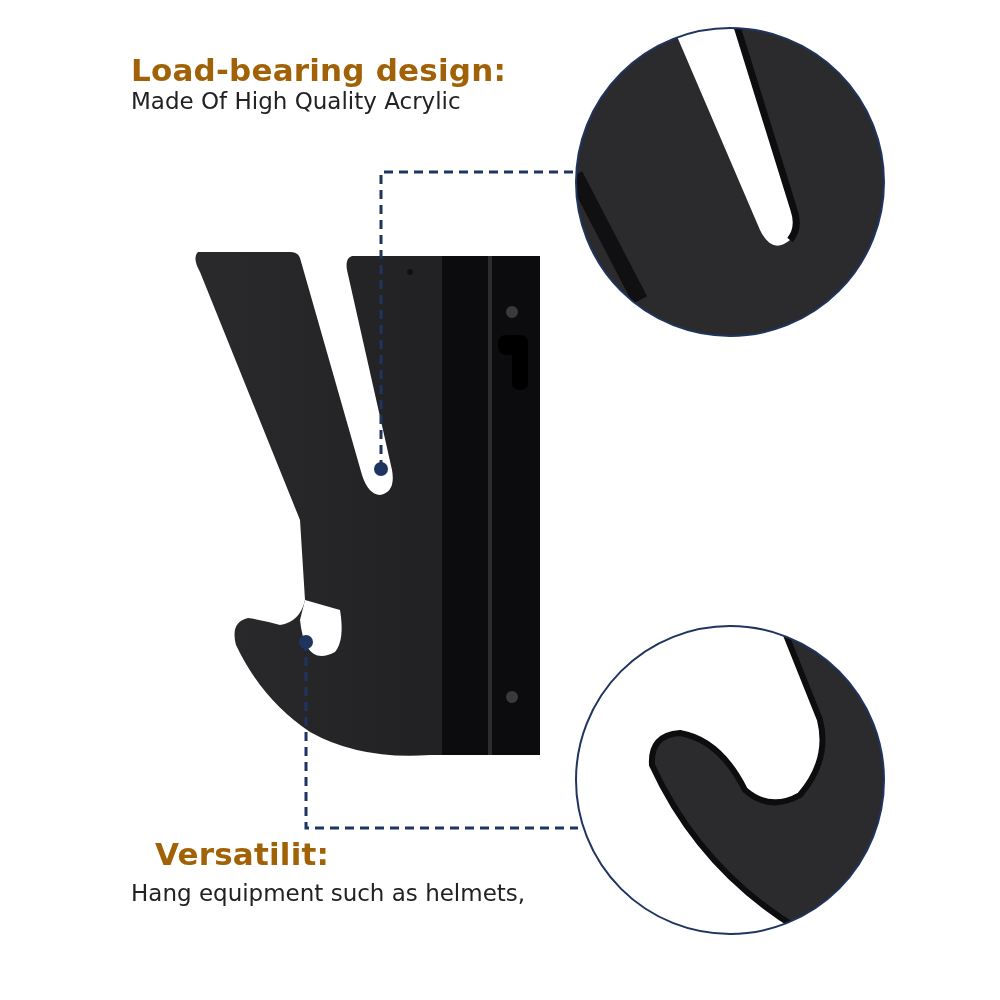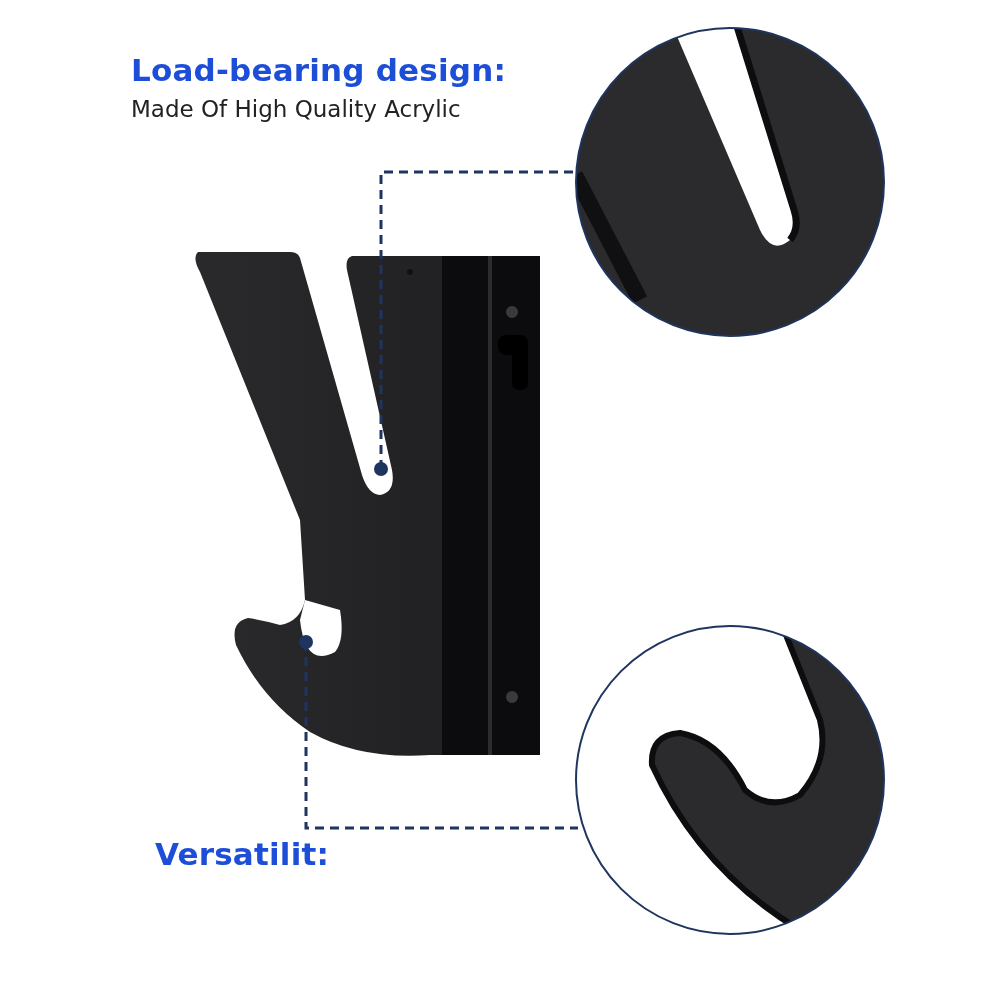--- a/index.html
+++ b/index.html
@@ -1,31 +1,32 @@
 <!DOCTYPE html>
 <html><head>
 <meta charset="utf-8">
 <style>
   html, body { margin:0; padding:0; background:#ffffff; }
   body { width:1000px; height:1000px; position:relative; overflow:hidden; font-family:"DejaVu Sans", sans-serif; }
-  .heading { position:absolute; font-family:"DejaVu Sans", sans-serif; font-weight:bold; color:#1d4ed8; font-size:31px; letter-spacing:0.2px; }
+  .heading { position:absolute; font-family:"DejaVu Sans", sans-serif; font-weight:bold; color:#a16207; font-size:31px; letter-spacing:0.2px; }
   .desc { position:absolute; font-family:"DejaVu Sans", sans-serif; color:#222; font-size:23px; line-height:35px; font-weight:normal; }
   .desc div { white-space:nowrap; }
   svg { position:absolute; left:0; top:0; }
 </style>
 </head>
 <body>
 
 <div class="heading" style="left:131px; top:52px;">Load-bearing design:</div>
-<div class="desc" style="left:131px; top:92px;">
+<div class="desc" style="left:131px; top:84px;">
   <div>Made Of High Quality Acrylic</div>
 </div>
 
 <div class="heading" style="left:131px; top:836px;margin-left:24px;">Versatilit:</div>
 <div class="desc" style="left:131px; top:876px;">
+  <div>Hang equipment such as helmets,</div>
 </div>
 
 <svg width="1000" height="1000" viewBox="0 0 1000 1000">
   <defs>
     <clipPath id="clipTop">
         <circle cx="730" cy="182" r="154"></circle>
       </clipPath>
     <clipPath id="clipBot">
         <circle cx="730" cy="780" r="154"></circle>
       </clipPath>

